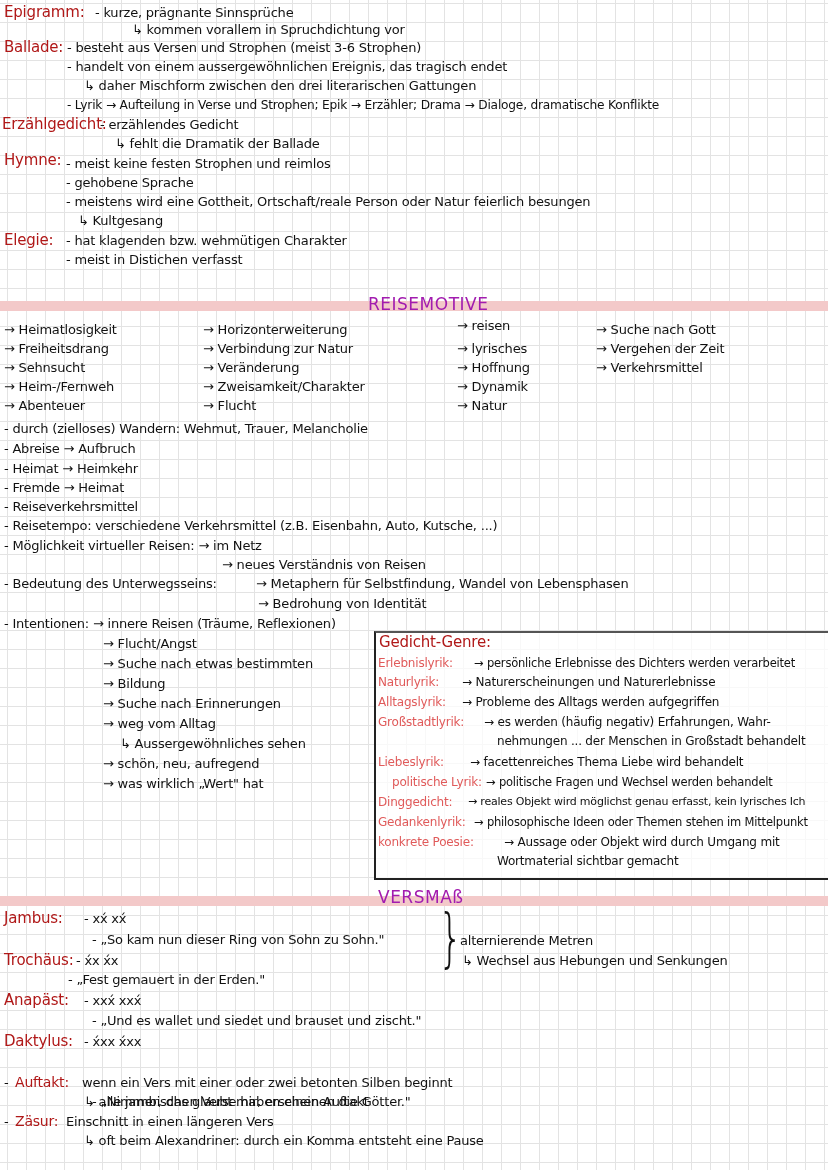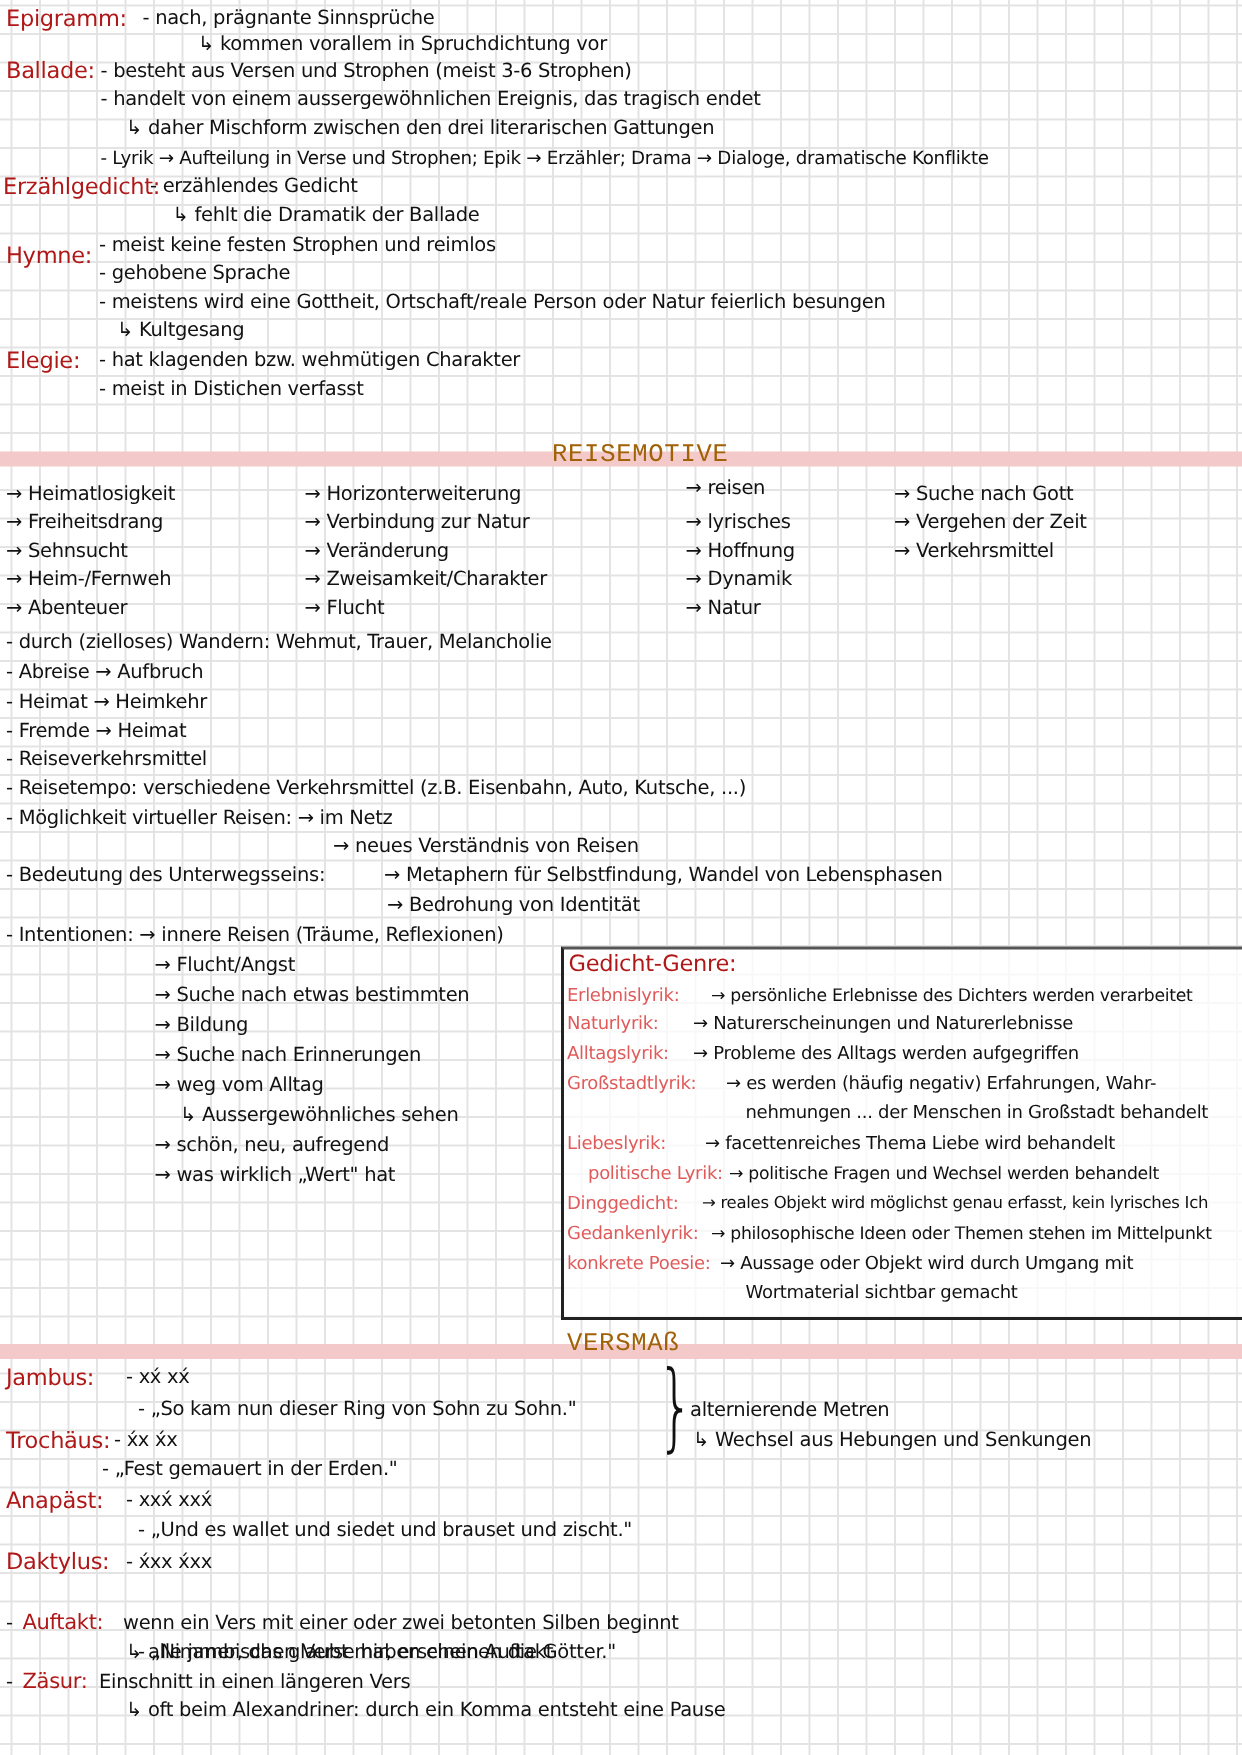--- a/index.html
+++ b/index.html
@@ -11,42 +11,42 @@
       linear-gradient(to bottom, #e3e3e3 1px, transparent 1px);
     background-size: 19px 19px;
     background-position: 7px 3px;
     font-family: "DejaVu Sans", sans-serif;
     color: #111;
   }
   .t { position: absolute; white-space: nowrap; font-size: 13px; line-height: 16px; letter-spacing: -0.2px; }
   .term { color: #b01818; font-size: 15px; }
   .pink { color: #e05a5a; }
   .band { position: absolute; left: 0; width: 828px; height: 10px; background: #f3c9c9; }
-  .band-title { position: absolute; font-size: 17px; letter-spacing: 0.5px; color: #a16207; background: transparent; font-family: Liberation Mono, monospace; }
+  .band-title { position: absolute; font-size: 17px; letter-spacing: 0.5px; color: #a21caf; background: transparent; }
   .box { position: absolute; border: 2px solid #222; border-top-color: #555; background: rgba(255,255,255,0.75); }
   .brace { position: absolute; font-size: 64px; line-height: 64px; font-weight: 200; color: #111; transform: scaleX(0.6); }
 </style>
 </head>
 <body>
 
 <span class="t term" style="left:4px;top:4px">Epigramm:</span>
-<span class="t" style="left:95px;top:5px">- nach, prägnante Sinnsprüche</span>
+<span class="t" style="left:95px;top:5px">- kurze, prägnante Sinnsprüche</span>
 <span class="t" style="left:132px;top:22px">↳ kommen vorallem in Spruchdichtung vor</span>
 
 <span class="t term" style="left:4px;top:39px">Ballade:</span>
 <span class="t" style="left:67px;top:40px">- besteht aus Versen und Strophen (meist 3-6 Strophen)</span>
 <span class="t" style="left:67px;top:59px">- handelt von einem aussergewöhnlichen Ereignis, das tragisch endet</span>
 <span class="t" style="left:84px;top:78px">↳ daher Mischform zwischen den drei literarischen Gattungen</span>
 <span class="t" style="left:67px;top:97px;font-size:12.2px">- Lyrik → Aufteilung in Verse und Strophen; Epik → Erzähler; Drama → Dialoge, dramatische Konflikte</span>
 
 <span class="t term" style="left:2px;top:116px">Erzählgedicht:</span>
 <span class="t" style="left:100px;top:117px">- erzählendes Gedicht</span>
 <span class="t" style="left:115px;top:136px">↳ fehlt die Dramatik der Ballade</span>
 
-<span class="t term" style="left:4px;top:162px">Hymne:</span>
+<span class="t term" style="left:4px;top:152px">Hymne:</span>
 <span class="t" style="left:66px;top:156px">- meist keine festen Strophen und reimlos</span>
 <span class="t" style="left:66px;top:175px">- gehobene Sprache</span>
 <span class="t" style="left:66px;top:194px">- meistens wird eine Gottheit, Ortschaft/reale Person oder Natur feierlich besungen</span>
 <span class="t" style="left:78px;top:213px">↳ Kultgesang</span>
 
 <span class="t term" style="left:4px;top:232px">Elegie:</span>
 <span class="t" style="left:66px;top:233px">- hat klagenden bzw. wehmütigen Charakter</span>
 <span class="t" style="left:66px;top:252px">- meist in Distichen verfasst</span>
 
 <div class="band" style="top:301px"></div>
@@ -125,21 +125,21 @@
 <span class="t pink" style="left:392px;top:774px;font-size:12px">politische Lyrik:</span>
 <span class="t" style="left:486px;top:774px;font-size:11.5px">→ politische Fragen und Wechsel werden behandelt</span>
 
 <span class="t pink" style="left:378px;top:794px;font-size:12px">Dinggedicht:</span>
 <span class="t" style="left:468px;top:794px;font-size:11px">→ reales Objekt wird möglichst genau erfasst, kein lyrisches Ich</span>
 
 <span class="t pink" style="left:378px;top:814px;font-size:12px">Gedankenlyrik:</span>
 <span class="t" style="left:474px;top:814px;font-size:11.5px">→ philosophische Ideen oder Themen stehen im Mittelpunkt</span>
 
 <span class="t pink" style="left:378px;top:834px;font-size:12px">konkrete Poesie:</span>
-<span class="t" style="left:480px;top:834px;font-size:12px">→ Aussage oder Objekt wird durch Umgang mit</span>
+<span class="t" style="left:504px;top:834px;font-size:12px">→ Aussage oder Objekt wird durch Umgang mit</span>
 <span class="t" style="left:497px;top:853px;font-size:12px">Wortmaterial sichtbar gemacht</span>
 
 <div class="band" style="top:896px"></div>
 <span class="t band-title" style="left:378px;top:889px">VERSMAß</span>
 
 <span class="t term" style="left:4px;top:910px">Jambus:</span>
 <span class="t" style="left:84px;top:911px">- xx́ xx́</span>
 <span class="t" style="left:92px;top:932px">- „So kam nun dieser Ring von Sohn zu Sohn."</span>
 
 <span class="t term" style="left:4px;top:952px">Trochäus:</span>

